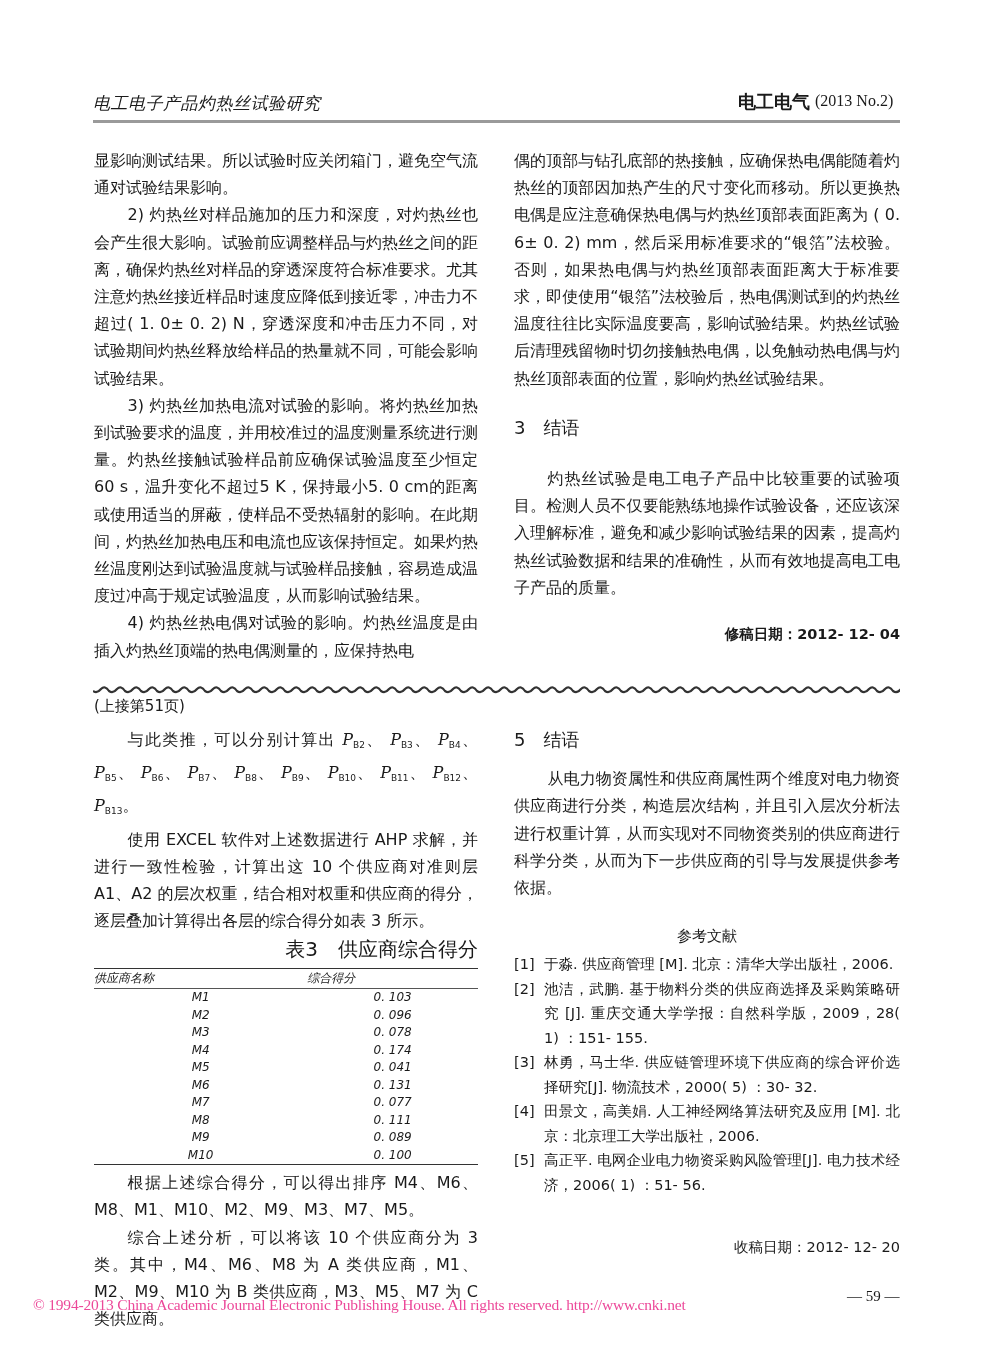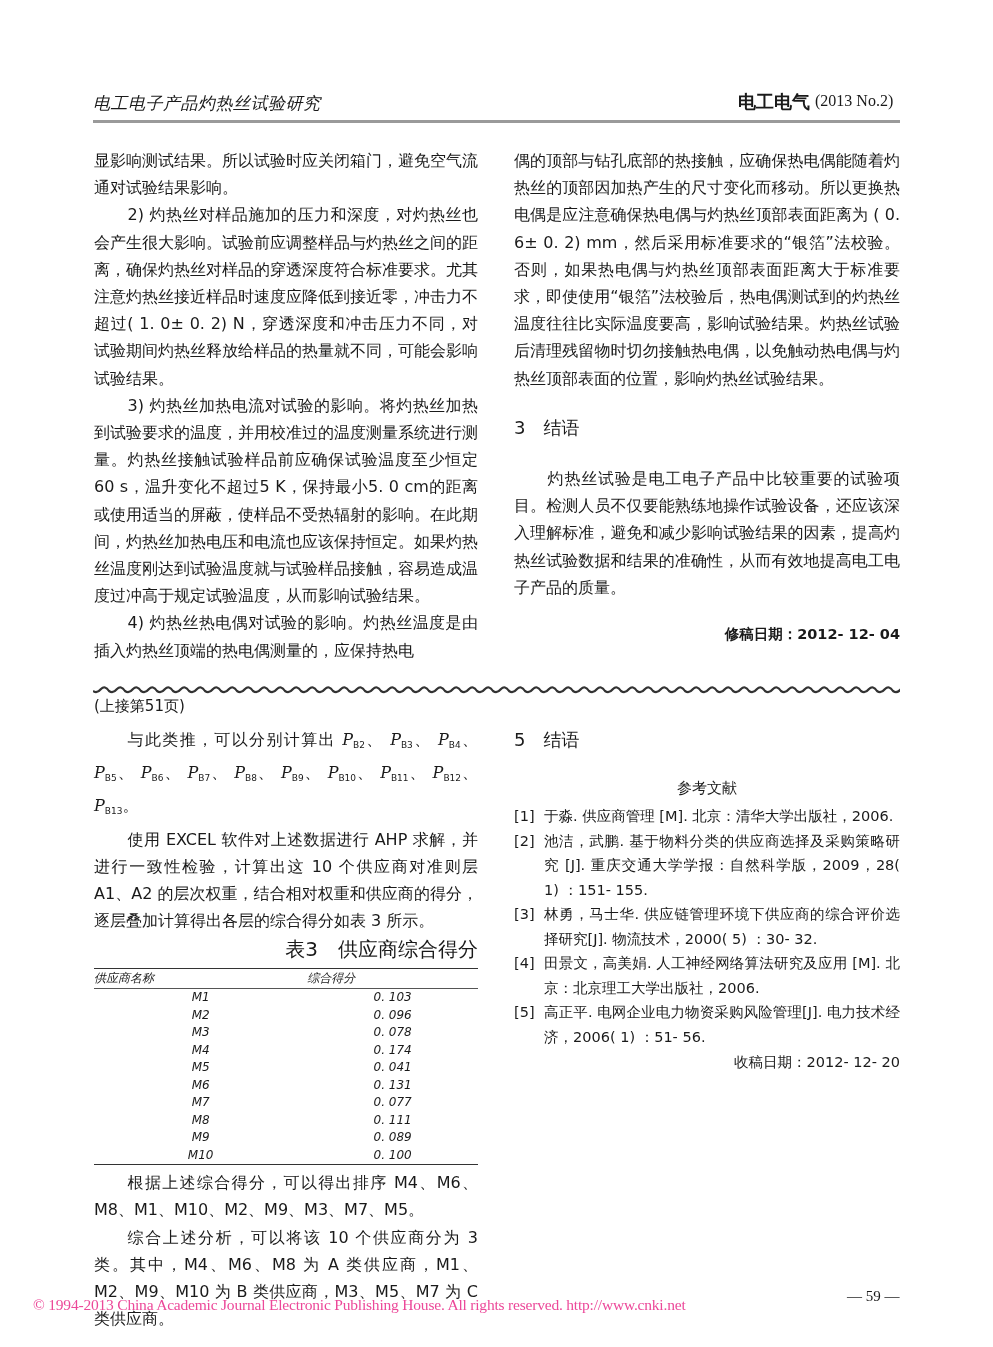--- a/index.html
+++ b/index.html
@@ -14,21 +14,21 @@
 
   .col { position:absolute; font-size:16px; line-height:27.2px; text-align:justify; }
   .col p { margin:0; }
   .indent { text-indent:2.1em; }
   .colL1 { left:94px; top:147px; width:384px; }
   .colR1 { left:514px; top:147px; width:386px; }
   .colL2 { left:94px; top:726px; width:384px; }
   .colR2 { left:514px; top:726px; width:386px; }
 
   .section-h { font-size:18px; margin:0; }
-  .date-line { font-size:14.5px; text-align:right; }
+  .date-line { font-size:14.5px; text-align:right;margin-top:37px; }
 
   .divider { left:93px; top:682px; width:807px; height:14px; }
   .cont-note { left:94px; top:697px; font-size:15px; }
 
   .sub { font-size:9px; vertical-align:-3px; font-style:normal; }
   .pi { font-style:italic; font-family:"DejaVu Serif","Liberation Serif",serif; }
 
   .tcap { text-align:right; font-size:20px; margin:2px 0 4px 0; }
   table.t3 { width:384px; border-collapse:collapse; font-size:12px; line-height:17.5px;font-style:italic; }
   table.t3 th { font-weight:normal; border-top:1.5px solid #333; border-bottom:1px solid #555; padding:1px 0; }
@@ -127,20 +127,21 @@
           <td>0. 100</td>
         </tr>
       </tbody>
   </table>
   <p class="indent" style="margin-top:4px;">根据上述综合得分，可以得出排序 M4、M6、M8、M1、M10、M2、M9、M3、M7、M5。</p>
   <p class="indent">综合上述分析，可以将该 10 个供应商分为 3 类。其中，M4、M6、M8 为 A 类供应商，M1、M2、M9、M10 为 B 类供应商，M3、M5、M7 为 C 类供应商。</p>
 </div>
 
 <div class="col colR2">
   <p class="section-h" style="margin-bottom:12px;">5　结语</p>
+  <p class="indent">从电力物资属性和供应商属性两个维度对电力物资供应商进行分类，构造层次结构，并且引入层次分析法进行权重计算，从而实现对不同物资类别的供应商进行科学分类，从而为下一步供应商的引导与发展提供参考依据。</p>
   <div class="refs-title">参考文献</div>
   <div id="refs">
       <div class="ref">
         <span class="num">[1]</span>
         <span class="txt">于淼. 供应商管理 [M]. 北京：清华大学出版社，2006.</span>
       </div>
       <div class="ref">
         <span class="num">[2]</span>
         <span class="txt">池洁，武鹏. 基于物料分类的供应商选择及采购策略研究 [J]. 重庆交通大学学报：自然科学版，2009，28( 1) ：151- 155.</span>
       </div>

